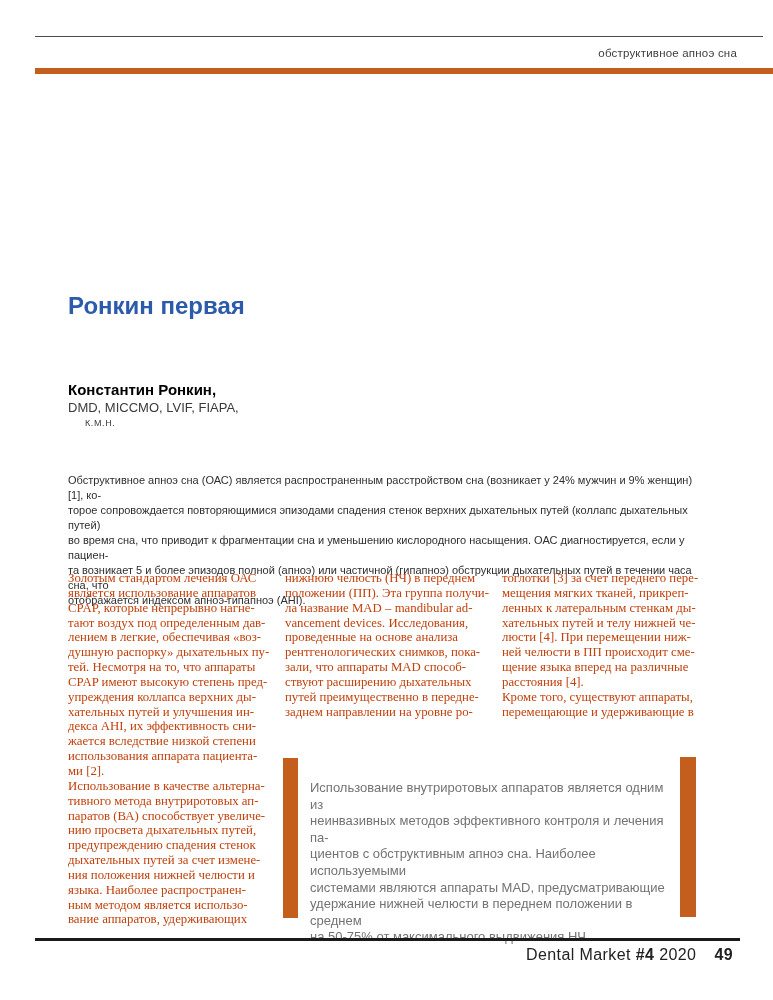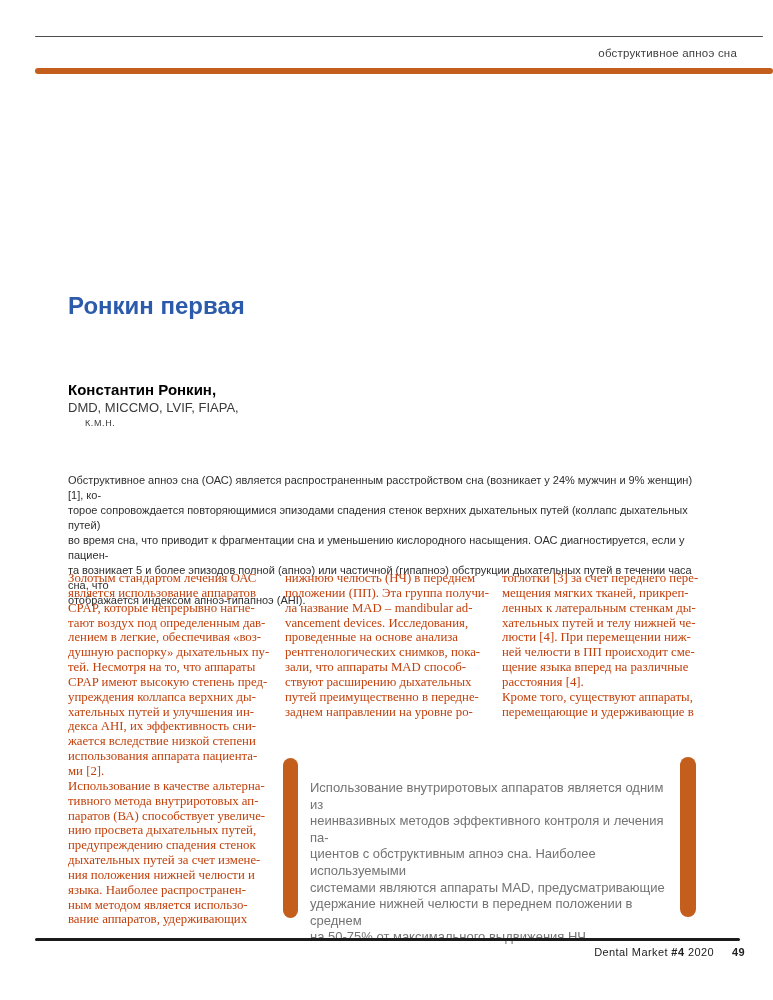--- a/index.html
+++ b/index.html
@@ -1,15 +1,15 @@
 <!DOCTYPE html>
 <html lang="ru"><head>
 <meta charset="utf-8">
 <style>
-  * { margin: 0; padding: 0; box-sizing: border-box; border-radius: 12px; }
+  * { margin: 0; padding: 0; box-sizing: border-box; }
   html, body { background: #ffffff; }
   .page {
     position: relative;
     width: 773px;
     height: 1000px;
     background: #ffffff;
     overflow: hidden;
     font-family: "Liberation Sans", sans-serif;
     color: #1f1f1f;
   }
@@ -71,22 +71,22 @@
   .pull-quote-text {
     position: absolute; left: 310px; top: 780px; width: 356px;
     font-size: 13px; line-height: 16.6px; color: #737373;
   }
 
   .footer-rule {
     position: absolute; left: 35px; top: 938px;
     width: 705px; height: 3px; background: #1b1b1b;
   }
   .footer-text {
-    position: absolute; right: 28px; top: 946px;
-    font-size: 11px; letter-spacing: 0.4px; color: #222;
+    position: absolute; right: 40px; top: 946px;
+    font-size: 16px; letter-spacing: 0.4px; color: #222;
   }
   .footer-text .bold { font-weight: bold; }
   .footer-text .gap { display: inline-block; width: 18px; }
 </style>
 </head>
 <body>
 
 <div class="page">
 
   <div class="top-rule"></div>

